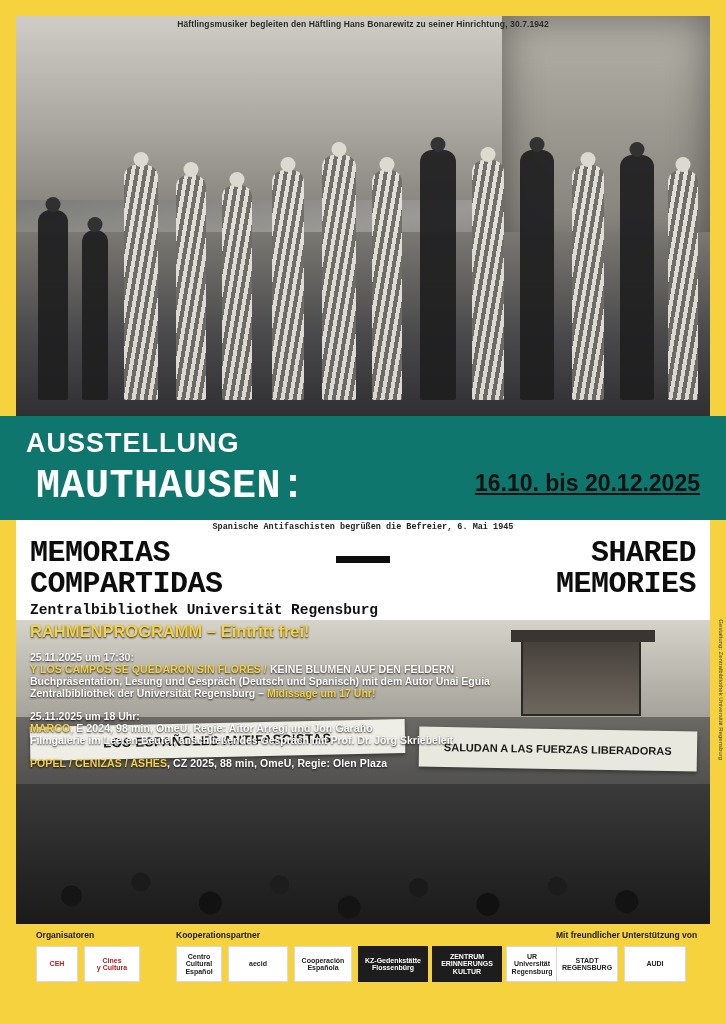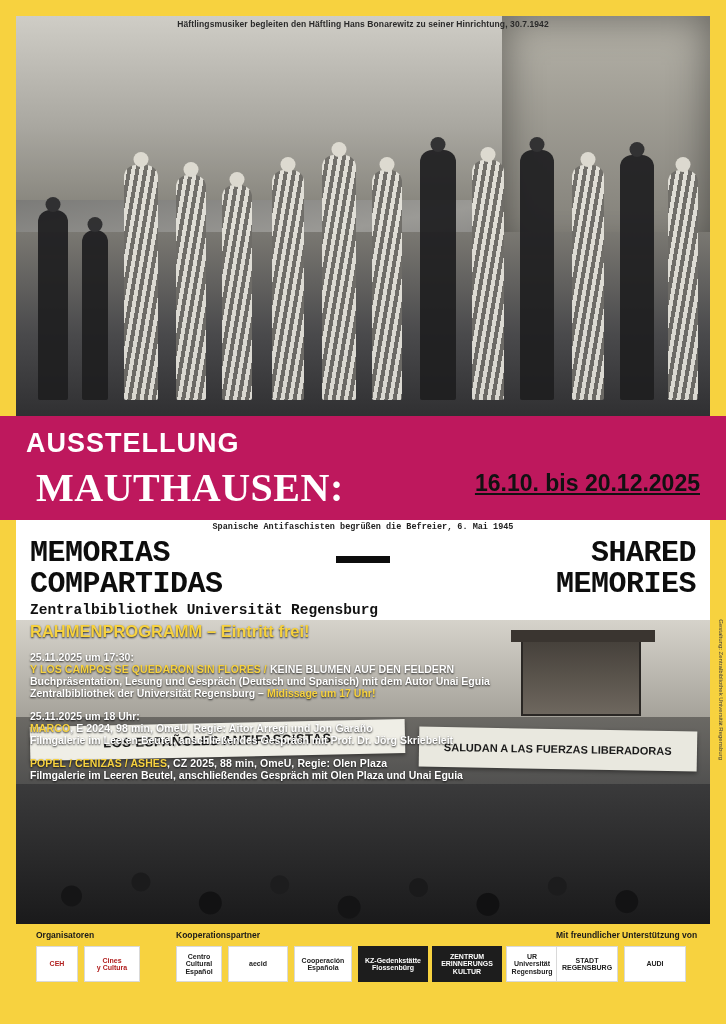--- a/index.html
+++ b/index.html
@@ -56,30 +56,30 @@
     position:absolute; left:0; top:0; width:100%;
     text-align:center;
     font-size:8.5px; font-weight:700; color:#2a2a2a;
     letter-spacing:.1px;
     padding-top:1px;
   }
 
   
   .band-title {
     position:absolute; left:0; top:416px; width:726px; height:104px;
-    background:#be185d;
+    background:#0f766e;
   }
   .ausstellung {
     position:absolute; left:26px; top:12px;
     font-size:27px; font-weight:800; color:#ffffff;
     letter-spacing:1px;
   }
   .mauthausen {
     position:absolute; left:36px; top:48px;
-    font-family:Liberation Serif, serif;
+    font-family:Liberation Mono, monospace;
     font-size:40px; font-weight:700; color:#ffffff;
     letter-spacing:.5px;
   }
   .daterange {
     position:absolute; right:26px; top:54px;
     font-size:23px; font-weight:800; color:#111;text-decoration:underline;
   }
 
   
   .white-block {
@@ -307,21 +307,20 @@
       <div class="prog-title">
         <span>MARCO</span><span class="w">, E 2024, 98 min, OmeU, Regie: Aitor Arregi und Jon Garaño</span>
       </div>
       <div class="prog-desc">Filmgalerie im Leeren Beutel, anschließendes Gespräch mit Prof. Dr. Jörg Skriebeleit</div>
     </div>
 
     <div class="prog-item">
       <div class="prog-title">
         <span>POPEL / CENIZAS / ASHES</span><span class="w">, CZ 2025, 88 min, OmeU, Regie: Olen Plaza</span>
       </div>
-      <div class="prog-desc">Filmgalerie im Leeren Beutel, anschließendes Gespräch mit Olen Plaza und Unai Eguia</div>
     </div>
   </div>
 
   <div class="side-credit">Gestaltung: Zentralbibliothek Universität Regensburg</div>
 
   <div class="footer">
     <div class="foot-labels" id="foot-labels">
         <div class="foot-label" style="left: 36px;">Organisatoren</div>
         <div class="foot-label" style="left: 176px;">Kooperationspartner</div>
         <div class="foot-label" style="left: 556px;">Mit freundlicher Unterstützung von</div>

